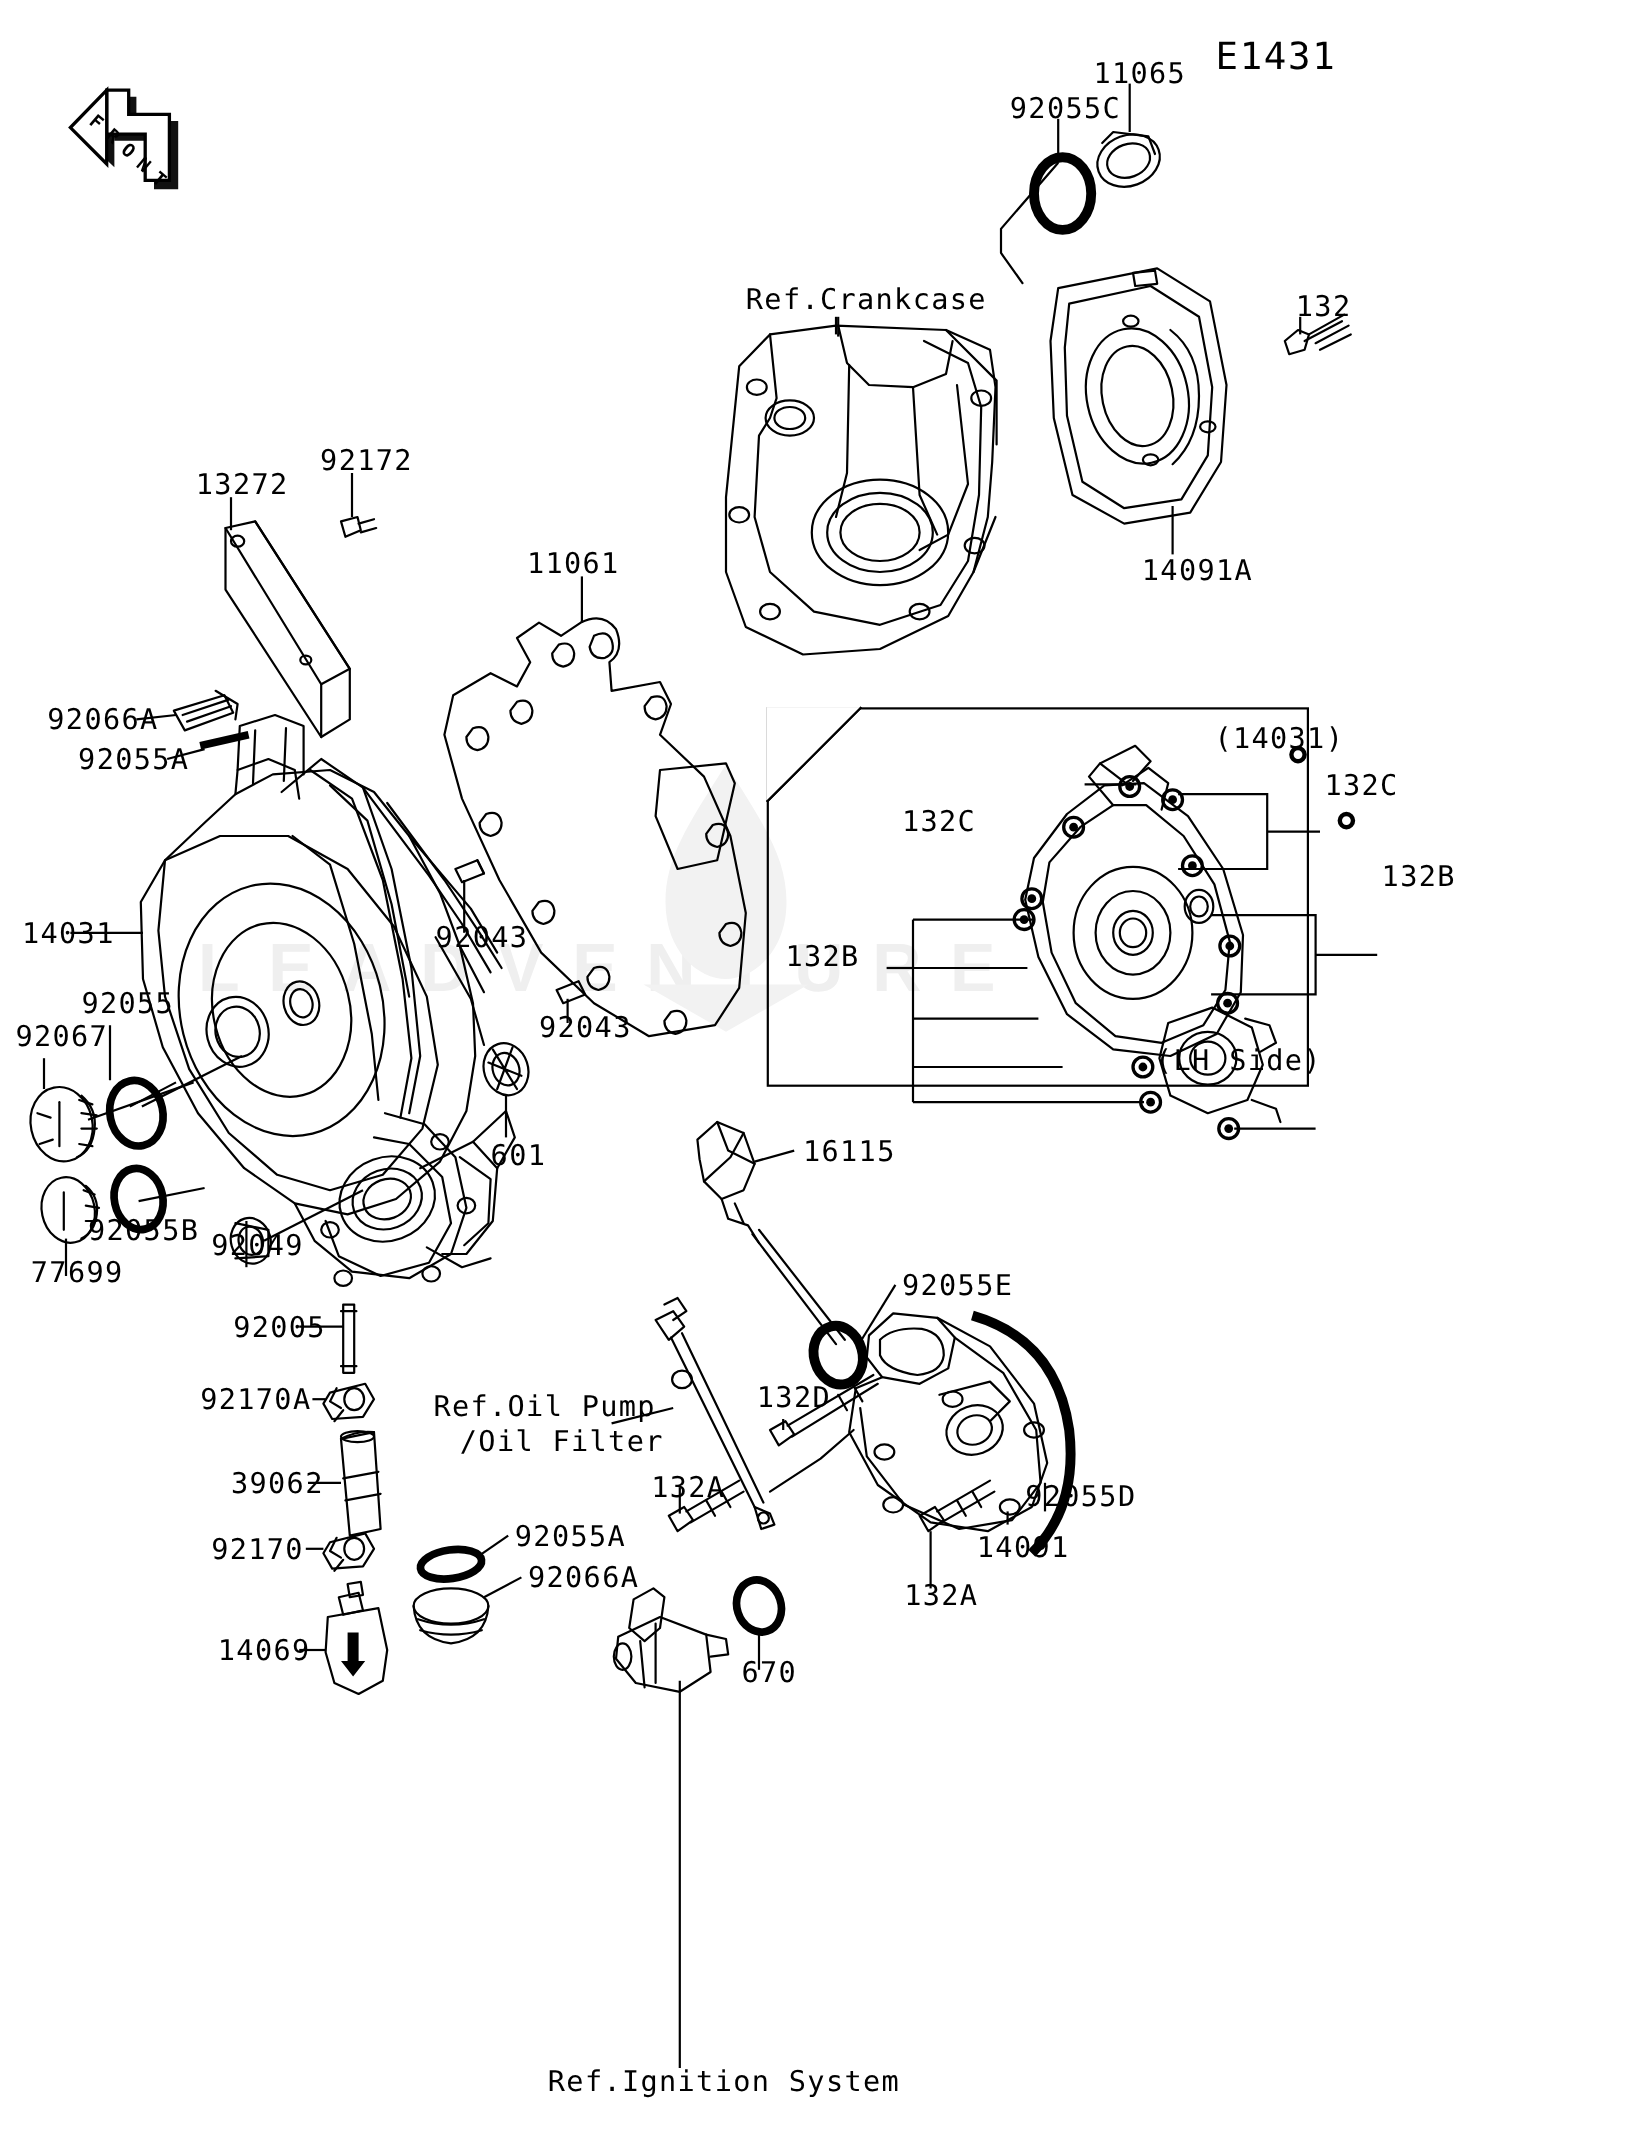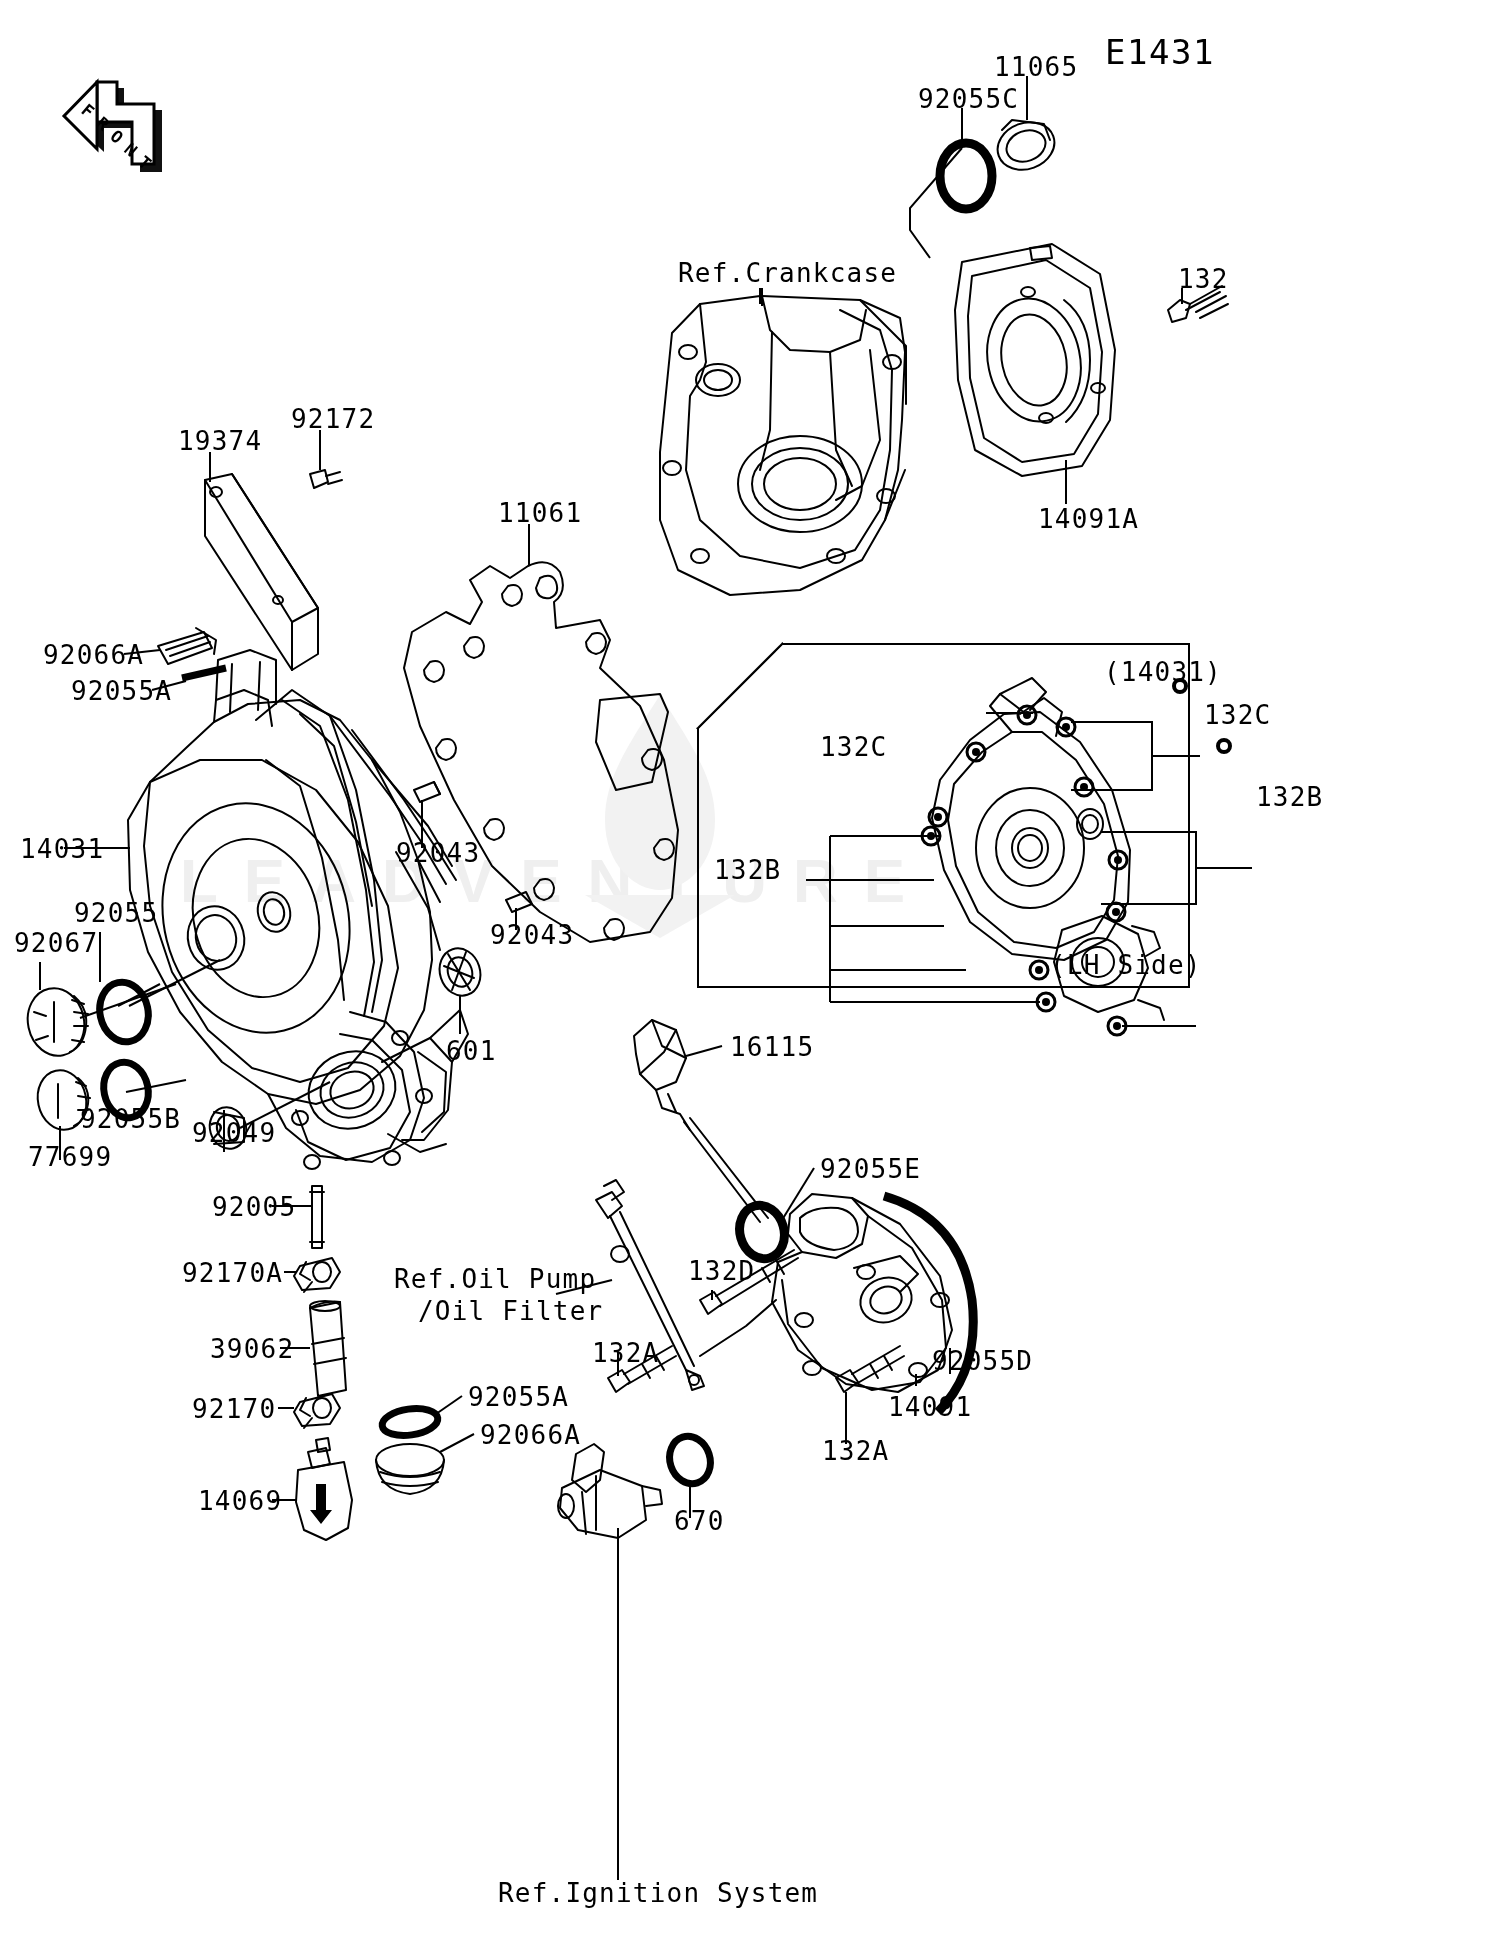--- a/index.html
+++ b/index.html
@@ -562,22 +562,22 @@
   </svg>
 
   <div class="lbl" style="left:994px;top:52px;">11065</div>
   <div class="lbl" style="left:918px;top:84px;">92055C</div>
   <div class="lbl" style="left:1166px;top:264px;margin-left:12px;">132</div>
   <div class="lbl" style="left:1038px;top:504px;">14091A</div>
 
   <div class="lbl" style="left:678px;top:258px;">Ref.Crankcase</div>
 
   <div class="lbl" style="left:291px;top:404px;">92172</div>
-  <div class="lbl" style="left:178px;top:426px;">19374</div>
-  <div class="lbl" style="left:498px;top:498px;">11061</div>
+  <div class="lbl" style="left:178px;top:426px;">13272</div>
+  <div class="lbl" style="left:479px;top:498px;">11061</div>
 
   <div class="lbl" style="left:43px;top:640px;">92066A</div>
   <div class="lbl" style="left:71px;top:676px;">92055A</div>
   <div class="lbl" style="left:20px;top:834px;">14031</div>
   <div class="lbl" style="left:396px;top:838px;">92043</div>
   <div class="lbl" style="left:490px;top:920px;">92043</div>
   <div class="lbl" style="left:74px;top:898px;">92055</div>
   <div class="lbl" style="left:14px;top:928px;text-align:center;">92067</div>
   <div class="lbl" style="left:192px;top:1118px;">92049</div>
   <div class="lbl" style="left:446px;top:1036px;">601</div>

